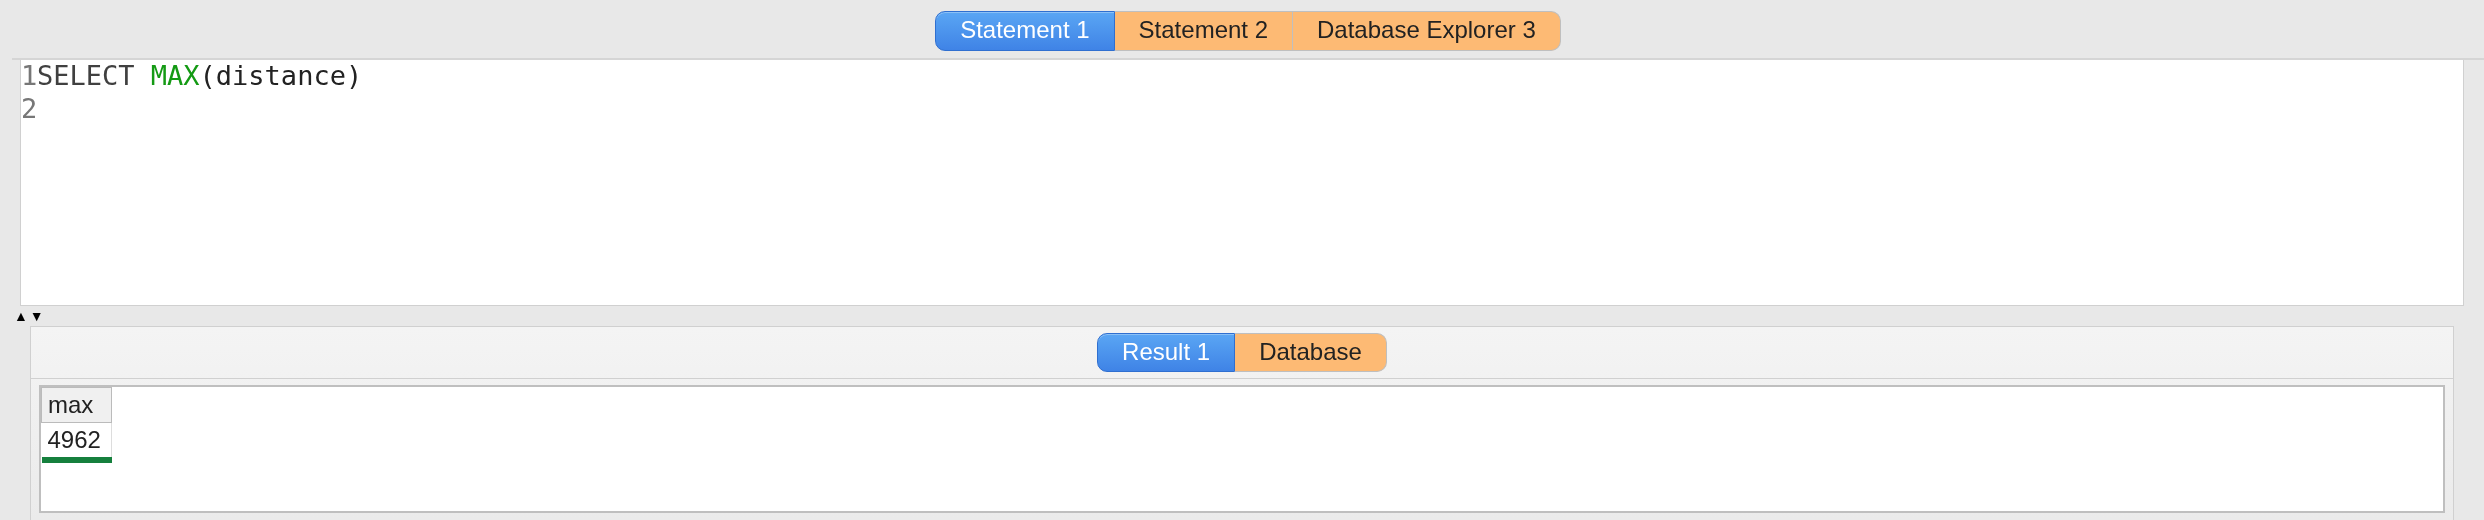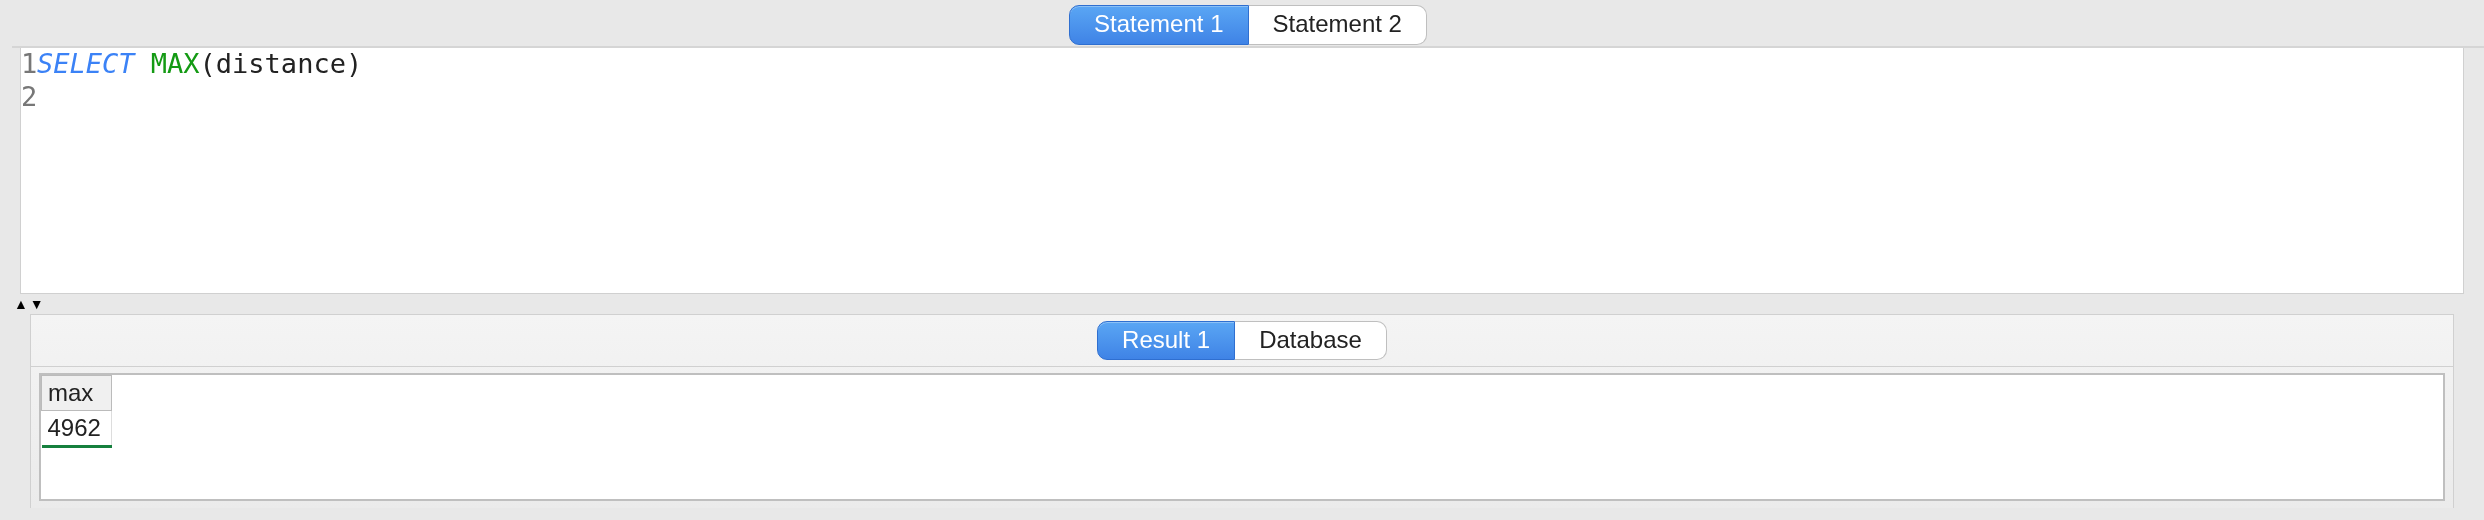--- a/index.html
+++ b/index.html
@@ -6,35 +6,35 @@
   html, body { width: 2484px; height: 520px; overflow: hidden; }
   body {
     background: #e8e8e8;
     font-family: Arial, Helvetica, sans-serif;
     font-size: 24px;
     color: #222;
   }
 
   
   .top-tabs-wrap {
-    height: 48px;
+    height: 60px;
     border-bottom: 2px solid #d5d5d5;
     display: flex;
     align-items: center;
     justify-content: center;
     background: #e8e8e8;
     padding-top: 4px;
     margin-left: 12px;
   }
   .tab-row {
     display: flex;
   }
   .tab {
     padding: 4px 24px 5px 24px;
-    background: #ffffff;
+    background: #fdba74;
     border: 1px solid #bfbfbf;
     border-left: none;
     font-size: 24px;
     line-height: 1.2;
     cursor: pointer;
     user-select: none;
   }
   .tab:first-child {
     border-left: 1px solid #bfbfbf;
     border-top-left-radius: 10px;
@@ -72,21 +72,21 @@
     text-align: right;
     color: #777;
     user-select: none;
     padding-right: 0;
     font-family: inherit;
   }
   .code {
     white-space: pre;
     font-family: inherit;
   }
-  .kw-blue  { color: #3b82f6; font-style: italic; }
+  .kw-blue  { color: #404040; }
   .kw-green { color: #149a14; }
 
   
   .split-arrows {
     height: 20px;
     padding-left: 14px;
     display: flex;
     align-items: center;
     gap: 2px;
     font-size: 14px;
@@ -125,30 +125,31 @@
     text-align: left;
     font-weight: normal;
     padding: 3px 10px 3px 6px;
   }
   .result-grid th {
     background: #f0f0f0;
     border: 1px solid #bbb;
   }
   .result-grid td {
     border-right: 1px solid #ddd;
-    border-bottom: 3px solid #15803d;
+    border-bottom: 6px solid #15803d;
   }
 </style>
 </head>
 <body>
 
 <div class="top-tabs-wrap">
   <div class="tab-row">
     <div class="tab active">Statement 1</div>
     <div class="tab">Statement 2</div>
+    <div class="tab">Database Explorer 3</div>
   </div>
 </div>
 
 <div class="editor">
   <div class="code-line">
     <span class="gutter">1</span>
     <span class="code"><span class="kw-blue">SELECT</span><span> </span><span class="kw-green">MAX</span><span>(distance)</span></span>
   </div>
   <div class="code-line">
     <span class="gutter">2</span>

